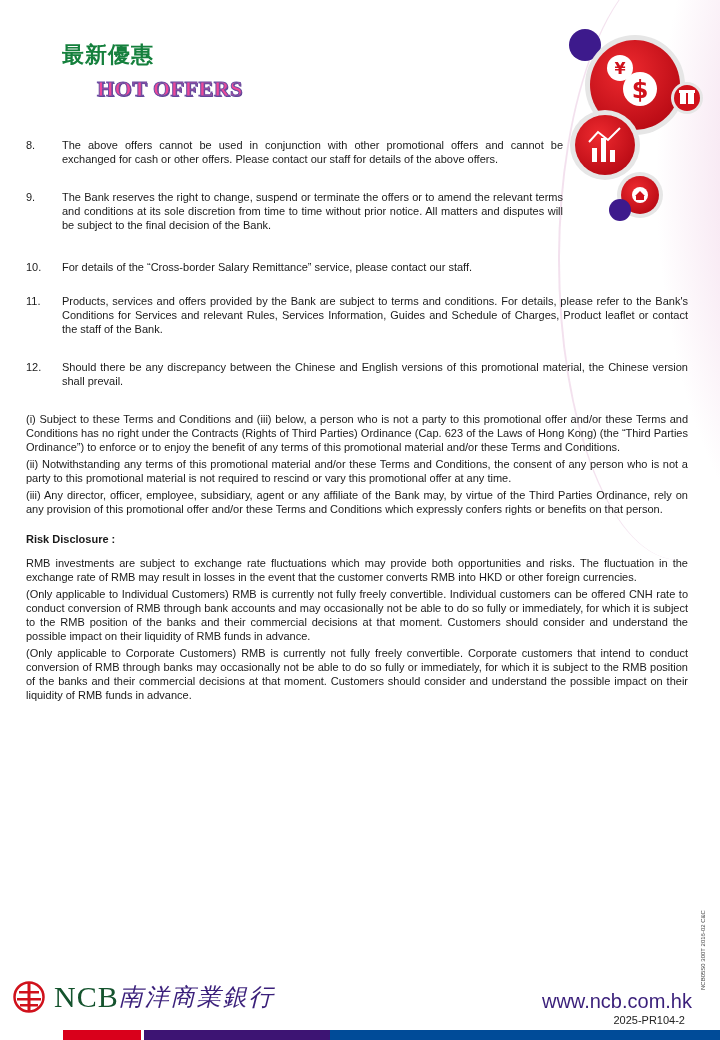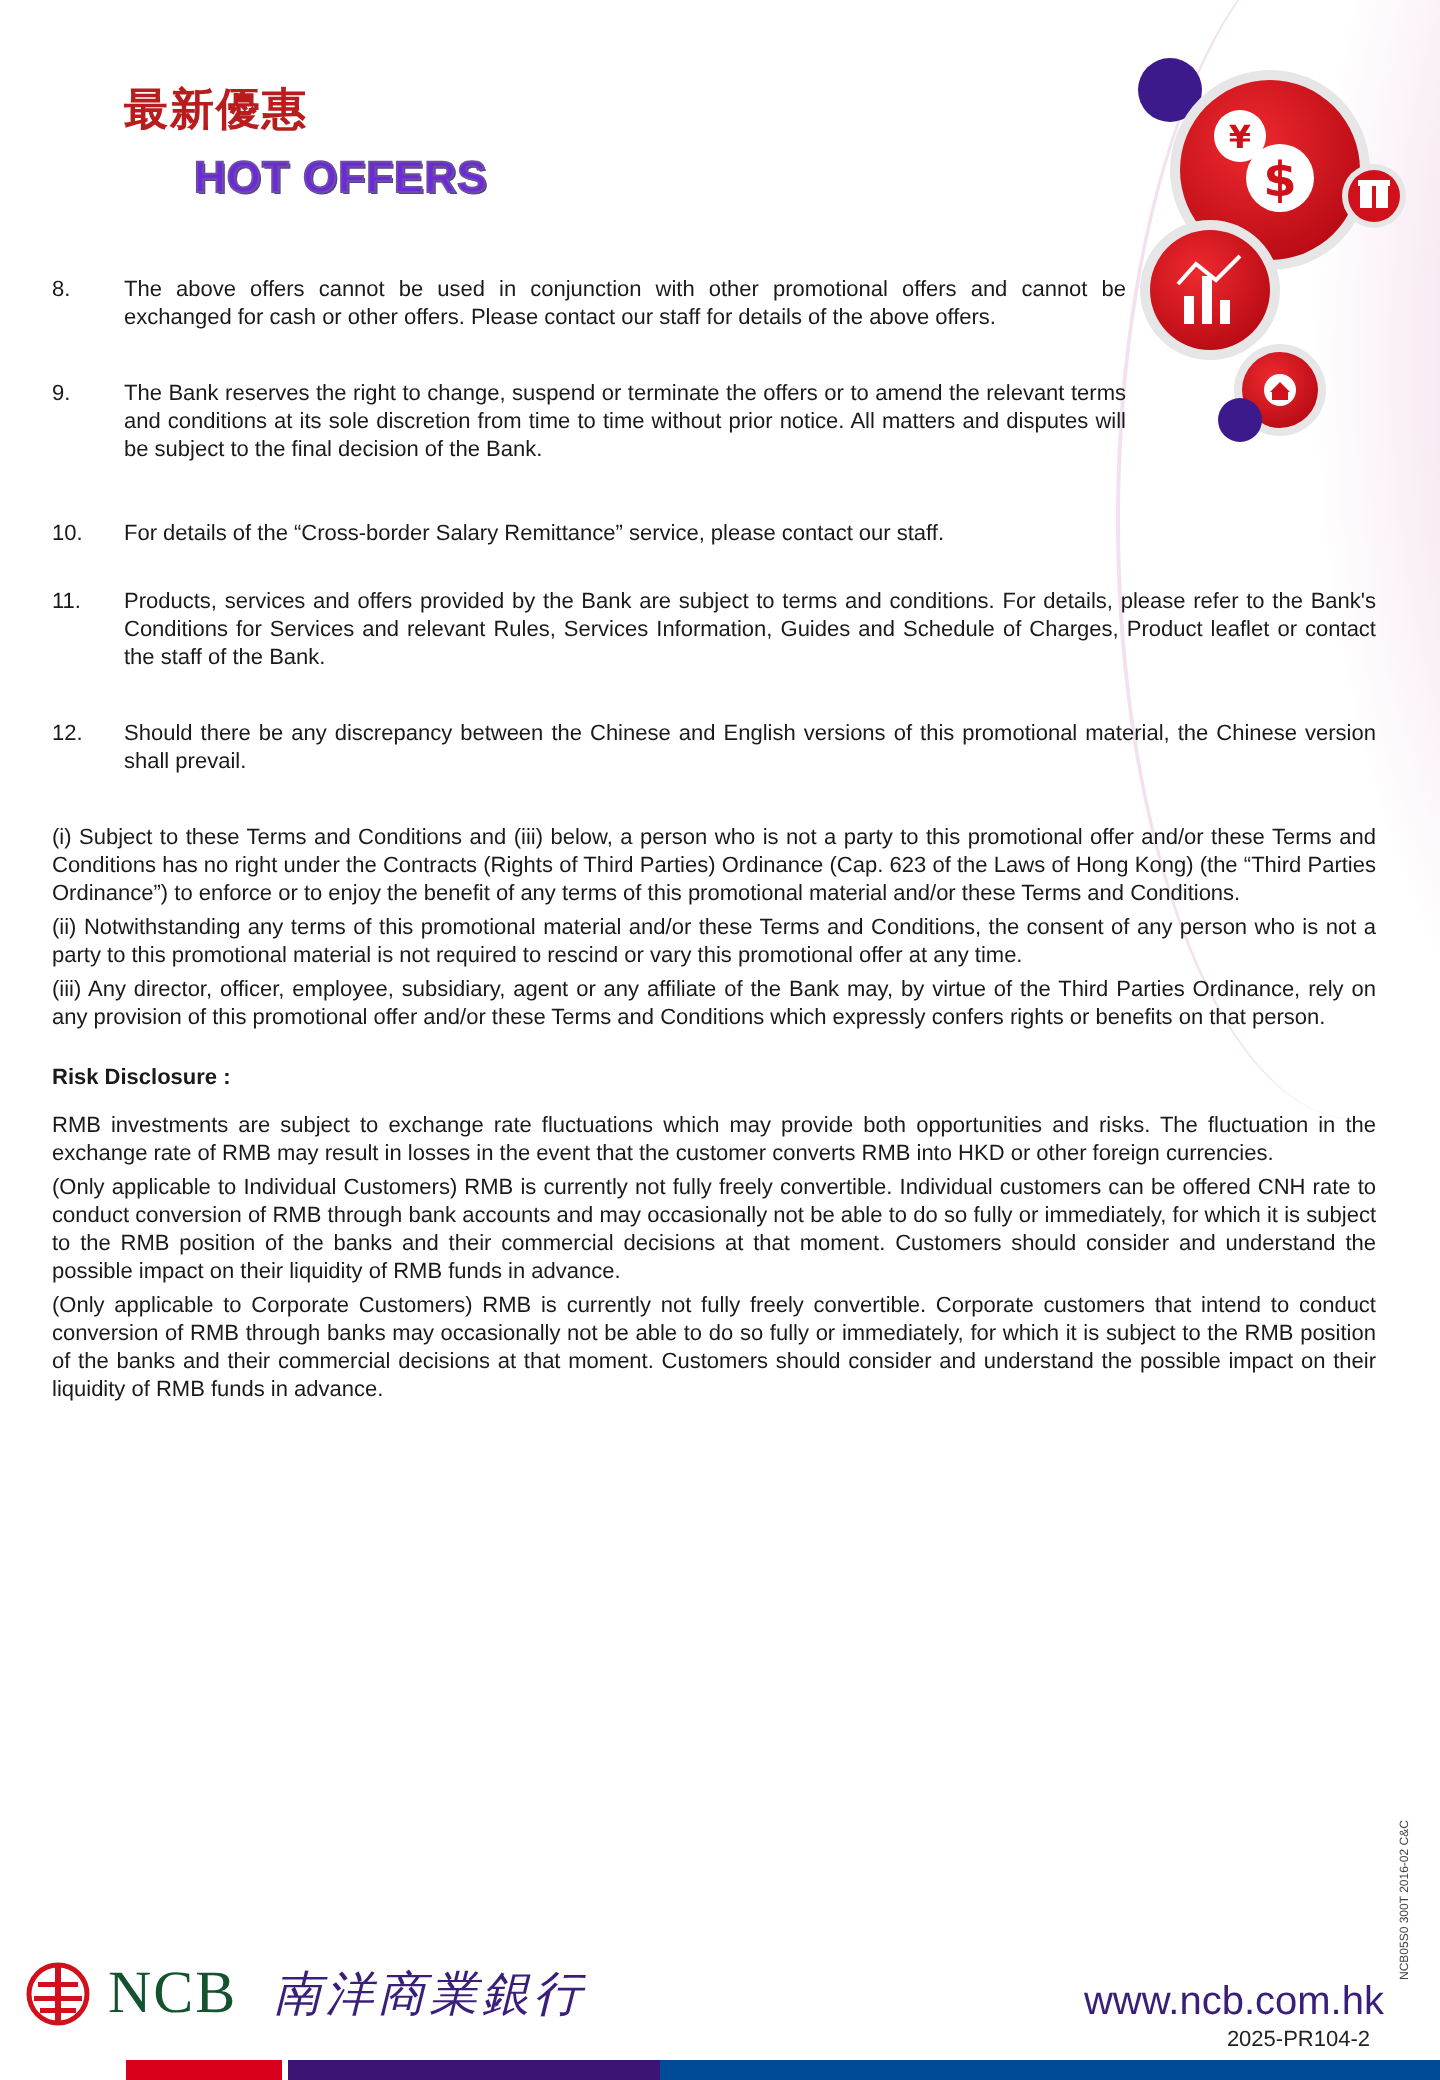--- a/index.html
+++ b/index.html
@@ -16,26 +16,26 @@
   }
   .swoosh2 {
     position: absolute; top: -40px; right: -80px; width: 240px; height: 600px;
     border-radius: 50%;
     border-left: 2px solid rgba(220,170,205,0.35);
     pointer-events: none;
   }
   .title-cn {
     position: absolute; left: 62px; top: 40px;
     font-family: "DejaVu Sans", sans-serif; font-weight: bold;
-    font-size: 22px; color: #b91c1c; letter-spacing: 1px;
+    font-size: 22px; color: #15803d; letter-spacing: 1px;
   }
   .title-en {
     position: absolute; left: 97px; top: 76px;
-    font-family: Liberation Sans, sans-serif; font-weight: bold;
-    font-size: 22px; color: #6d28d9; letter-spacing: 0.5px;
+    font-family: Liberation Serif, serif; font-weight: bold;
+    font-size: 22px; color: #ec4899; letter-spacing: 0.5px;
     -webkit-text-stroke: 1px #6b4fa3;
     text-shadow: 1px 1px 0 #5a3d8f;
   }
   .deco { position: absolute; left: 560px; top: 20px; width: 160px; height: 210px; }
 
   .content {
     position: absolute; left: 26px; top: 138px; width: 662px;
     font-size: 11px; line-height: 14px;
     font-family: "Liberation Sans Narrow", "Liberation Sans", sans-serif;
   }
@@ -55,21 +55,21 @@
     white-space: nowrap;
     top: 990px;
   }
   .logo { position: absolute; left: 12px; top: 980px; display: flex; align-items: center; }
   .logo .ncb {
     font-family: "Liberation Serif", serif; font-size: 30px; color: #14532d;
     margin-left: 8px; letter-spacing: 1px;
   }
   .logo .cn {
     font-family: Liberation Sans, sans-serif; font-size: 24px; color: #3a1f7a;
-    margin-left: 18px; font-style: italic; letter-spacing: 2px;
+    margin-left: 0; font-style: italic; letter-spacing: 2px;
   }
   .url {
     position: absolute; right: 28px; top: 990px;
     font-size: 20px; color: #3a1f7a;
   }
   .code {
     position: absolute; right: 35px; top: 1014px;
     font-size: 11px; color: #222;
   }
   .bar { position: absolute; top: 1030px; height: 10px; }

